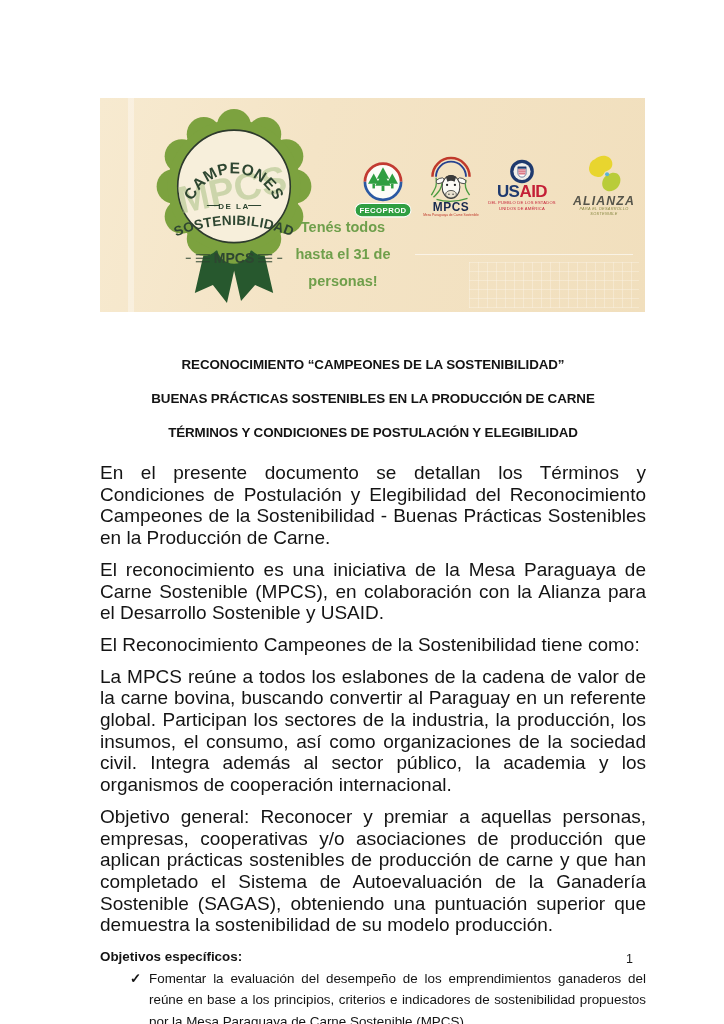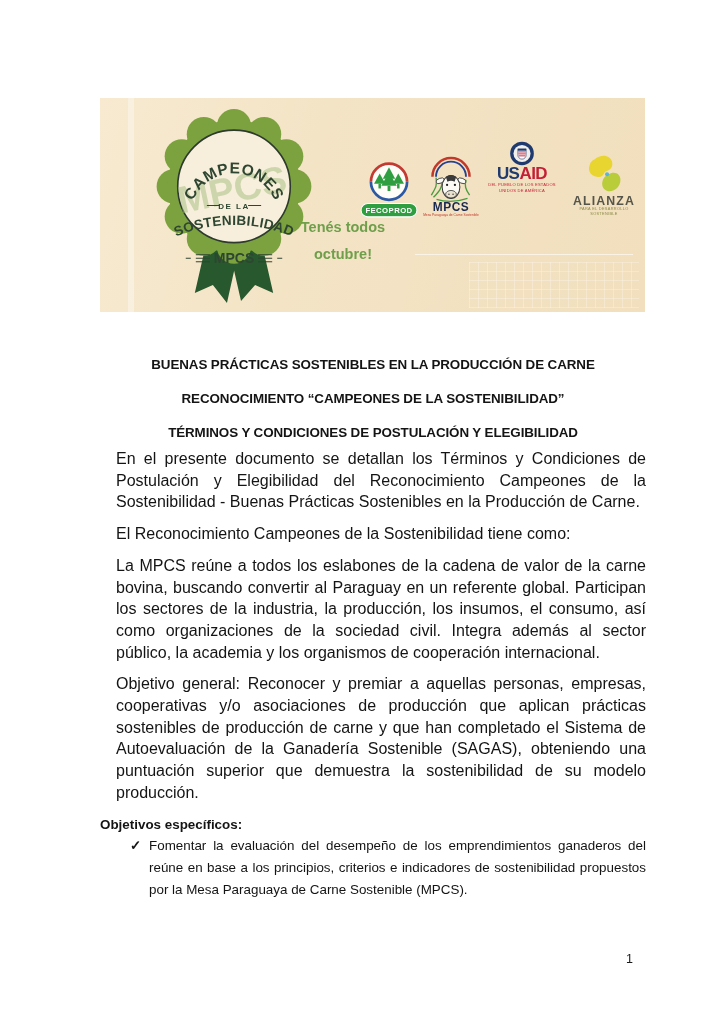--- a/index.html
+++ b/index.html
@@ -26,34 +26,34 @@
       repeating-linear-gradient(0deg, rgba(255,255,255,.4) 0 1px, transparent 1px 9px),
       repeating-linear-gradient(90deg, rgba(255,255,255,.4) 0 1px, transparent 1px 9px);
   }
   .badge-wrap { position:absolute; left:48px; top:6px; width:172px; height:206px; }
   .deadline {
     position:absolute; left:180px; top:116px; width:126px;
     text-align:center; font-weight:bold; font-size:14.5px; line-height:27px;
     color:#6f9f4b;
   }
   .logo { position:absolute; }
-  .logo-fecoprod { left:258px; top:62px; width:62px; height:60px; }
+  .logo-fecoprod { left:252px; top:62px; width:62px; height:60px; }
   .logo-mpcs     { left:322px; top:58px; width:58px; height:64px; }
-  .logo-usaid    { left:386px; top:42px; width:72px; height:64px; }
-  .logo-alianza  { left:466px; top:54px; width:76px; height:66px; }
+  .logo-usaid    { left:386px; top:60px; width:72px; height:64px; }
+  .logo-alianza  { left:466px; top:54px; width:76px; height:66px;font-style:italic; }
 
   
   .doc { position:absolute; left:100px; top:357px; width:546px; }
   .doc-title {
     text-align:center; font-weight:bold; font-size:13.4px; line-height:16px;
     margin-bottom:18px; letter-spacing:-0.1px;
   }
-  .doc-title.last { margin-bottom:7px; }
+  .doc-title.last { margin-bottom:21px; }
   .doc p.body {
-    font-size:16px; line-height:21.7px; text-align:justify; margin-bottom:10px;margin-left:16px;
+    font-size:19px; line-height:21.7px; text-align:justify; margin-bottom:10px;
   }
   .doc p.body b { font-weight:normal; }
   .gap-before-obj { margin-top:4px; }
   .obj-heading { font-weight:bold; font-size:13.4px; line-height:21.7px; }
   .bullet { display:flex; padding-left:30px; font-size:13.4px; line-height:21.7px; }
   .bullet .marker { width:19px; flex:0 0 19px; font-weight:bold; }
   .bullet .btext { flex:1; text-align:justify; }
 
   .page-number { position:absolute; left:626px; top:952px; font-size:12.5px; color:#1a1a1a; }
 
@@ -113,21 +113,22 @@
           <line x1="109" y1="157" x2="123" y2="157"></line>
         <line x1="37" y1="153.5" x2="42" y2="153.5"></line>
           <line x1="128" y1="153.5" x2="133" y2="153.5"></line>
       </g>
       <text x="85" y="158.5" text-anchor="middle" font-size="14" font-weight="bold" fill="#2e4631">MPCS</text>
     </svg>
   </div>
 
   <div class="deadline">
     <div>Tenés todos</div>
-    <div>octubre!</div>
+    <div>hasta el 31 de</div>
+    <div>personas!</div>
   </div>
 
   <div class="logo logo-fecoprod">
     <svg viewBox="0 0 60 58" width="62" height="60">
       <circle cx="30" cy="21" r="18" fill="#fdfcf8"></circle>
       <path d="M 12.5 21 A 17.5 17.5 0 0 1 47.5 21" fill="none" stroke="#c23a32" stroke-width="2.6"></path>
       <path d="M 47.5 21 A 17.5 17.5 0 0 1 12.5 21" fill="none" stroke="#2b59a3" stroke-width="2.6"></path>
       <g fill="#2f9e41">
         <polygon points="21,13 26.5,23 15.5,23"></polygon>
           <rect x="19.8" y="23" width="2.4" height="4.5"></rect>
@@ -191,25 +192,26 @@
       <path d="M41,22 C47,18 53,21 53,27 C53,34 47,39 41,38 C36,37 34,32 36,27 C37,24 39,23 41,22 Z" fill="#b9cc39"></path>
       <circle cx="40" cy="21.5" r="2" fill="#5ab4d6"></circle>
       <text x="37" y="51" text-anchor="middle" font-size="12" font-weight="bold" fill="#55544a" letter-spacing="1.1">ALIANZA</text>
       <text x="37" y="56.5" text-anchor="middle" font-size="3.8" fill="#8a8a45" letter-spacing="0.3">PARA EL DESARROLLO</text>
       <text x="37" y="61" text-anchor="middle" font-size="3.8" fill="#8a8a45" letter-spacing="0.3">SOSTENIBLE</text>
     </svg>
   </div>
 </div>
 
 <div class="doc">
+  <div class="doc-title">RECONOCIMIENTO “CAMPEONES DE LA SOSTENIBILIDAD”</div>
   <div class="doc-title">BUENAS PRÁCTICAS SOSTENIBLES EN LA PRODUCCIÓN DE CARNE</div>
-  <div class="doc-title">RECONOCIMIENTO “CAMPEONES DE LA SOSTENIBILIDAD”</div>
   <div class="doc-title last">TÉRMINOS Y CONDICIONES DE POSTULACIÓN Y ELEGIBILIDAD</div>
 
   <p class="body">En el presente documento se detallan los Términos y Condiciones de Postulación y Elegibilidad del Reconocimiento Campeones de la Sostenibilidad - Buenas Prácticas Sostenibles en la Producción de Carne.</p>
+  <p class="body">El reconocimiento es una iniciativa de la Mesa Paraguaya de Carne Sostenible (MPCS), en colaboración con la Alianza para el Desarrollo Sostenible y USAID.</p>
   <p class="body">El Reconocimiento Campeones de la Sostenibilidad tiene como:</p>
   <p class="body">La MPCS reúne a todos los eslabones de la cadena de valor de la carne bovina, buscando convertir al Paraguay en un referente global. Participan los sectores de la industria, la producción, los insumos, el consumo, así como organizaciones de la sociedad civil. Integra además al sector público, la academia y los organismos de cooperación internacional.</p>
 
   <p class="body"><b>Objetivo general:</b><span> Reconocer y premiar a aquellas personas, empresas, cooperativas y/o asociaciones de producción que aplican prácticas sostenibles de producción de carne y que han completado el Sistema de Autoevaluación de la Ganadería Sostenible (SAGAS), obteniendo una puntuación superior que demuestra la sostenibilidad de su modelo producción.</span></p>
 
   <div class="obj-heading gap-before-obj">Objetivos específicos:</div>
   <div class="bullet">
     <span class="marker">✓</span>
     <span class="btext">Fomentar la evaluación del desempeño de los emprendimientos ganaderos del reúne en base a los principios, criterios e indicadores de sostenibilidad propuestos por la Mesa Paraguaya de Carne Sostenible (MPCS).</span>
   </div>

